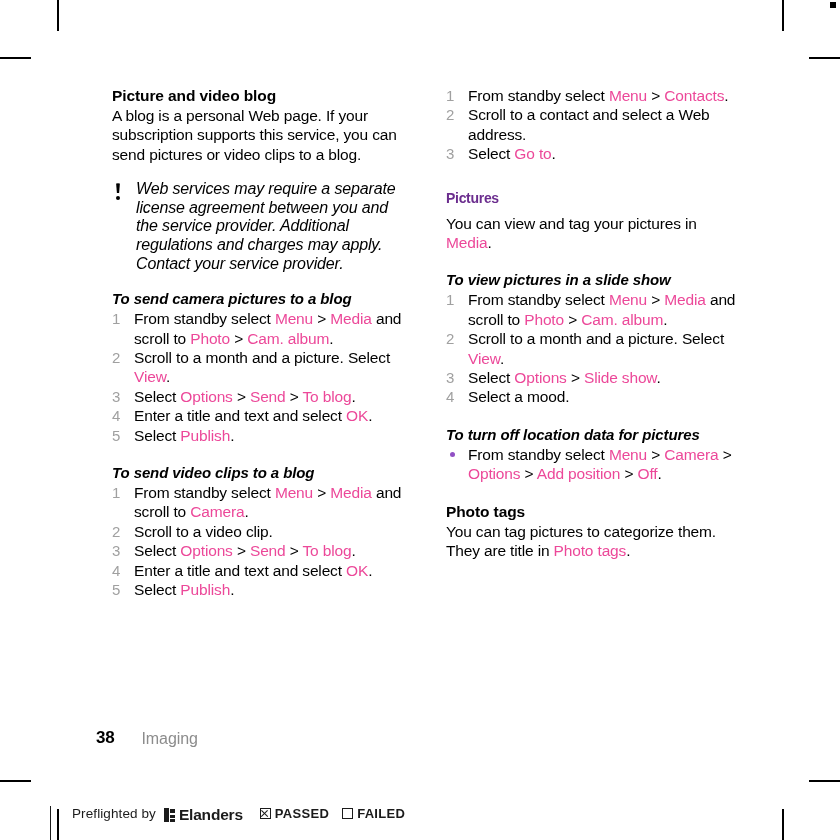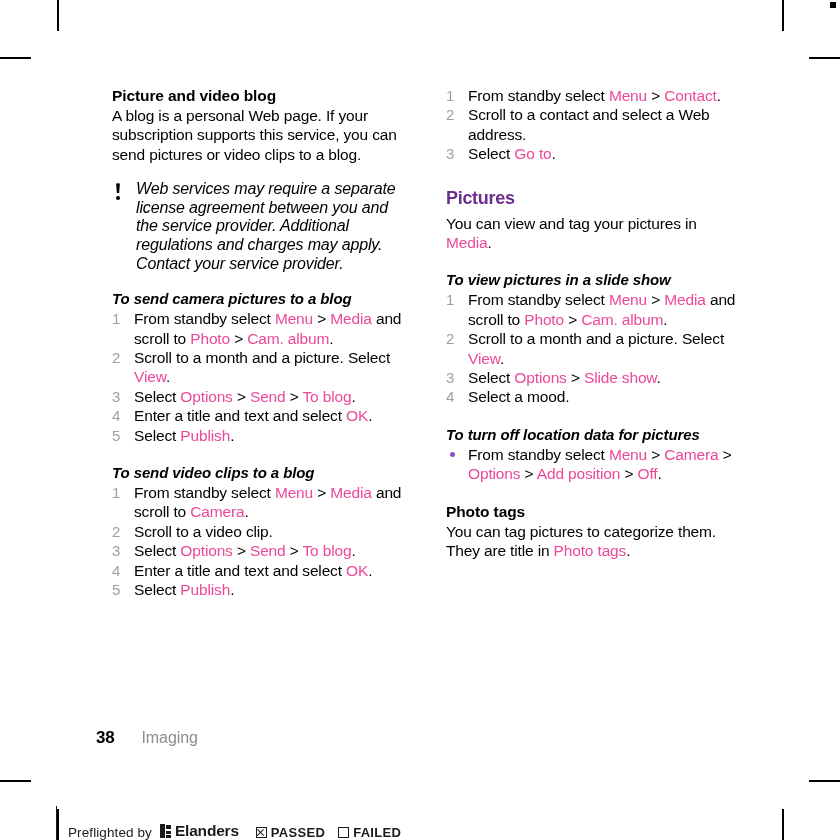--- a/index.html
+++ b/index.html
@@ -57,21 +57,21 @@
   
   .h-sub {
     font-size: 15.5px;
     font-weight: bold;
     line-height: 19px;
     margin: 0 0 1px 0;
     letter-spacing: -0.1px;
   }
 
   .h-section {
-    font-size: 18px;
+    font-size: 14px;
     font-weight: bold;
     line-height: 27px;
     color: #6B2D8E;
     margin: 0 0 2px 0;
     letter-spacing: -0.3px;
   }
 
   .h-proc {
     font-size: 15px;
     font-weight: bold;
@@ -168,44 +168,44 @@
   }
   .gap-md { height: 18px; }
   .gap-lg { height: 21px; }
 
   
   .folio {
     position: absolute;
     left: 96px;
     top: 728px;
     display: flex;
-    align-items: center;
+    align-items: flex-end;
   }
   .folio-num {
     font-size: 17px;
     font-weight: bold;
     color: #000;
     letter-spacing: -0.2px;
   }
   .folio-label {
     margin-left: 27px;
     font-size: 16px;
     color: #8C8C8C;
     letter-spacing: -0.1px;
   }
 
   
   .preflight {
     position: absolute;
-    left: 56px;
+    left: 50px;
     top: 806px;
     height: 34px;
     display: flex;
-    align-items: flex-end;
-    padding-left: 11px;
+    align-items: flex-start;
+    padding-left: 21px;
     border-left: 1.6px solid #1b1b1b;
   }
   .pf-text {
     font-size: 13.5px;
     color: #1b1b1b;
     letter-spacing: 0.1px;
   }
   .pf-logo {
     display: flex;
     align-items: center;
@@ -313,21 +313,21 @@
           <li><span class="num">2</span><span class="blk">Scroll to a video clip.</span></li>
           <li><span class="num">3</span><span class="blk">Select </span><span class="ui">Options</span><span class="blk"> &gt; </span><span class="ui">Send</span><span class="blk"> &gt; </span><span class="ui">To blog</span><span class="blk">.</span></li>
           <li><span class="num">4</span><span class="blk">Enter a title and text and select </span><span class="ui">OK</span><span class="blk">.</span></li>
           <li><span class="num">5</span><span class="blk">Select </span><span class="ui">Publish</span><span class="blk">.</span></li>
         </ol>
     </div>
 
     <div class="col col-right">
 
       <ol class="steps">
-          <li><span class="num">1</span><span class="blk">From standby select </span><span class="ui">Menu</span><span class="blk"> &gt; </span><span class="ui">Contact</span><span class="blk">.</span></li>
+          <li><span class="num">1</span><span class="blk">From standby select </span><span class="ui">Menu</span><span class="blk"> &gt; </span><span class="ui">Contacts</span><span class="blk">.</span></li>
           <li><span class="num">2</span><span class="blk">Scroll to a contact and select a Web address.</span></li>
           <li><span class="num">3</span><span class="blk">Select </span><span class="ui">Go to</span><span class="blk">.</span></li>
         </ol>
 
       <div class="gap-lg"></div>
 
       <h1 class="h-section">Pictures</h1>
       <p class="para"><span class="blk">You can view and tag your pictures in </span><span class="ui">Media</span><span class="blk">.</span></p>
 
       <div class="gap-md"></div>

